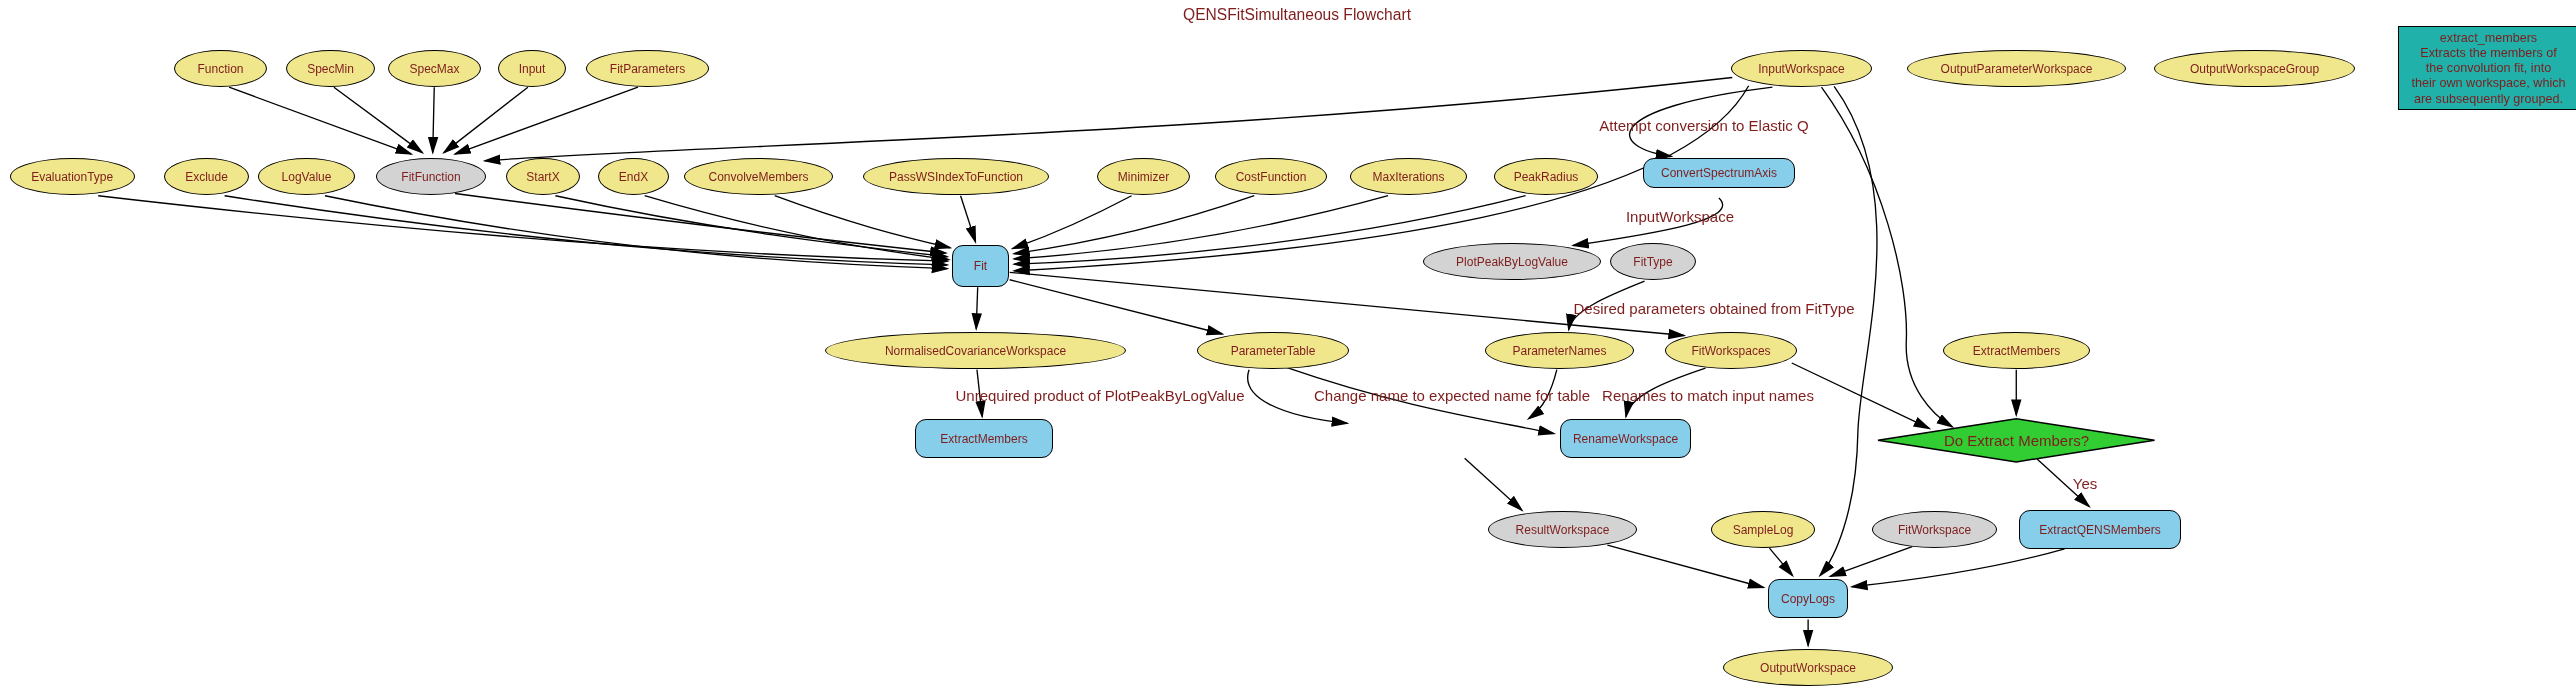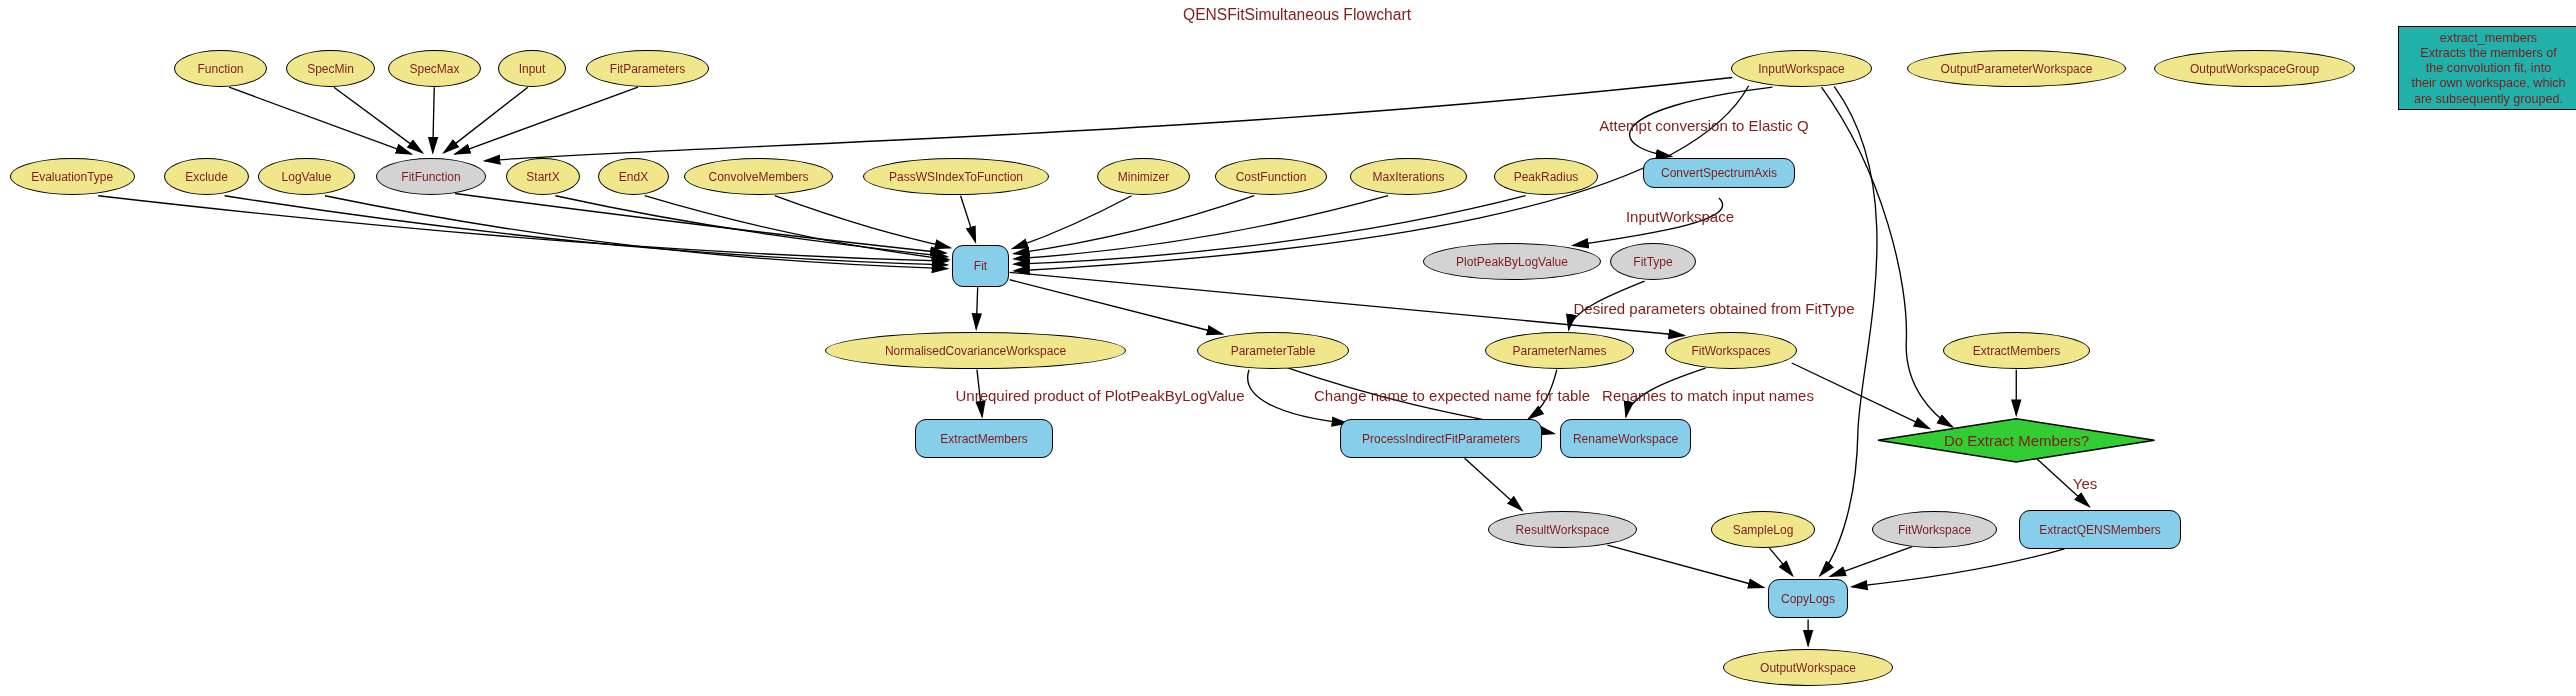--- a/index.html
+++ b/index.html
@@ -134,21 +134,20 @@
   <div class="node ellipse value" style="left:1414px;top:243px;width:178px;height:37px">PlotPeakByLogValue</div>
   <div class="node ellipse value" style="left:1601px;top:243px;width:86px;height:37px">FitType</div>
 
   <div class="node ellipse param" style="left:816px;top:332px;width:301px;height:37px">NormalisedCovarianceWorkspace</div>
   <div class="node ellipse param" style="left:1188px;top:332px;width:152px;height:37px">ParameterTable</div>
   <div class="node ellipse param" style="left:1476px;top:332px;width:149px;height:37px">ParameterNames</div>
   <div class="node ellipse param" style="left:1656px;top:332px;width:132px;height:37px">FitWorkspaces</div>
   <div class="node ellipse param" style="left:1934px;top:332px;width:147px;height:37px">ExtractMembers</div>
 
   <div class="node rect algo" style="left:906px;top:419px;width:138px;height:39px">ExtractMembers</div>
-  <div class="node rect algo" style="left:1331px;top:419px;width:202px;height:39px">ProcessIndirectFitParameters</div>
   <div class="node rect algo" style="left:1551px;top:419px;width:131px;height:39px">RenameWorkspace</div>
   <div class="diamond-label" style="left:1869px;top:422px;width:277px;height:37px">Do Extract Members?</div>
 
   <div class="node ellipse value" style="left:1479px;top:511px;width:149px;height:37px">ResultWorkspace</div>
   <div class="node ellipse param" style="left:1702px;top:511px;width:104px;height:37px">SampleLog</div>
   <div class="node ellipse value" style="left:1863px;top:511px;width:125px;height:37px">FitWorkspace</div>
   <div class="node rect algo" style="left:2010px;top:510px;width:162px;height:39px">ExtractQENSMembers</div>
 
   <div class="node rect algo" style="left:1759px;top:579px;width:80px;height:39px">CopyLogs</div>
   <div class="node ellipse param" style="left:1714px;top:649px;width:170px;height:37px">OutputWorkspace</div>

